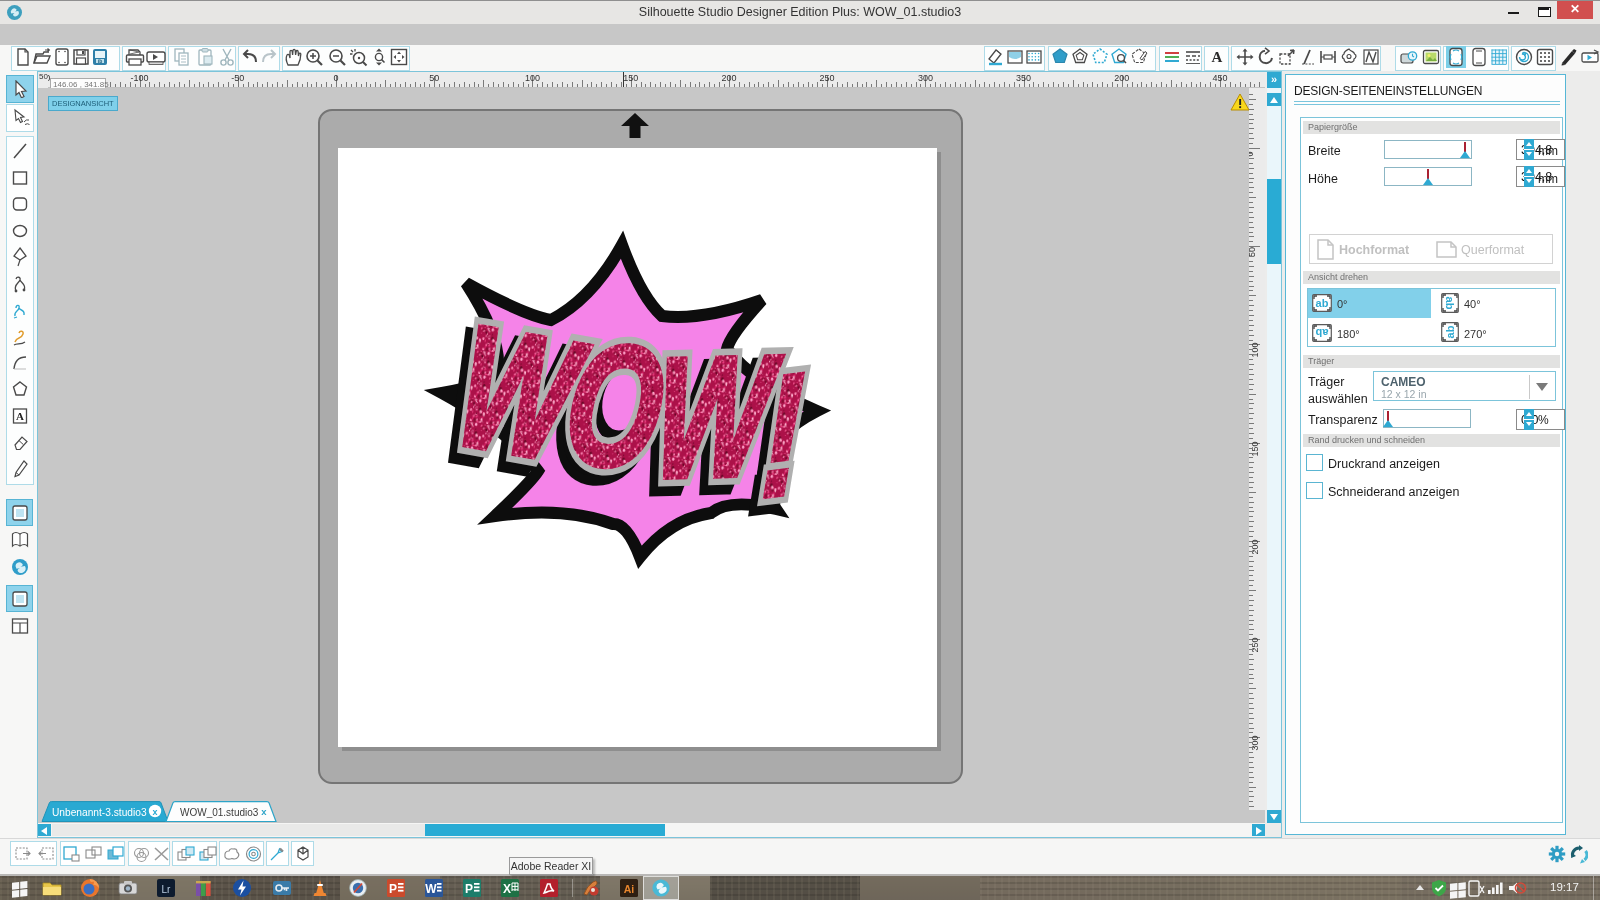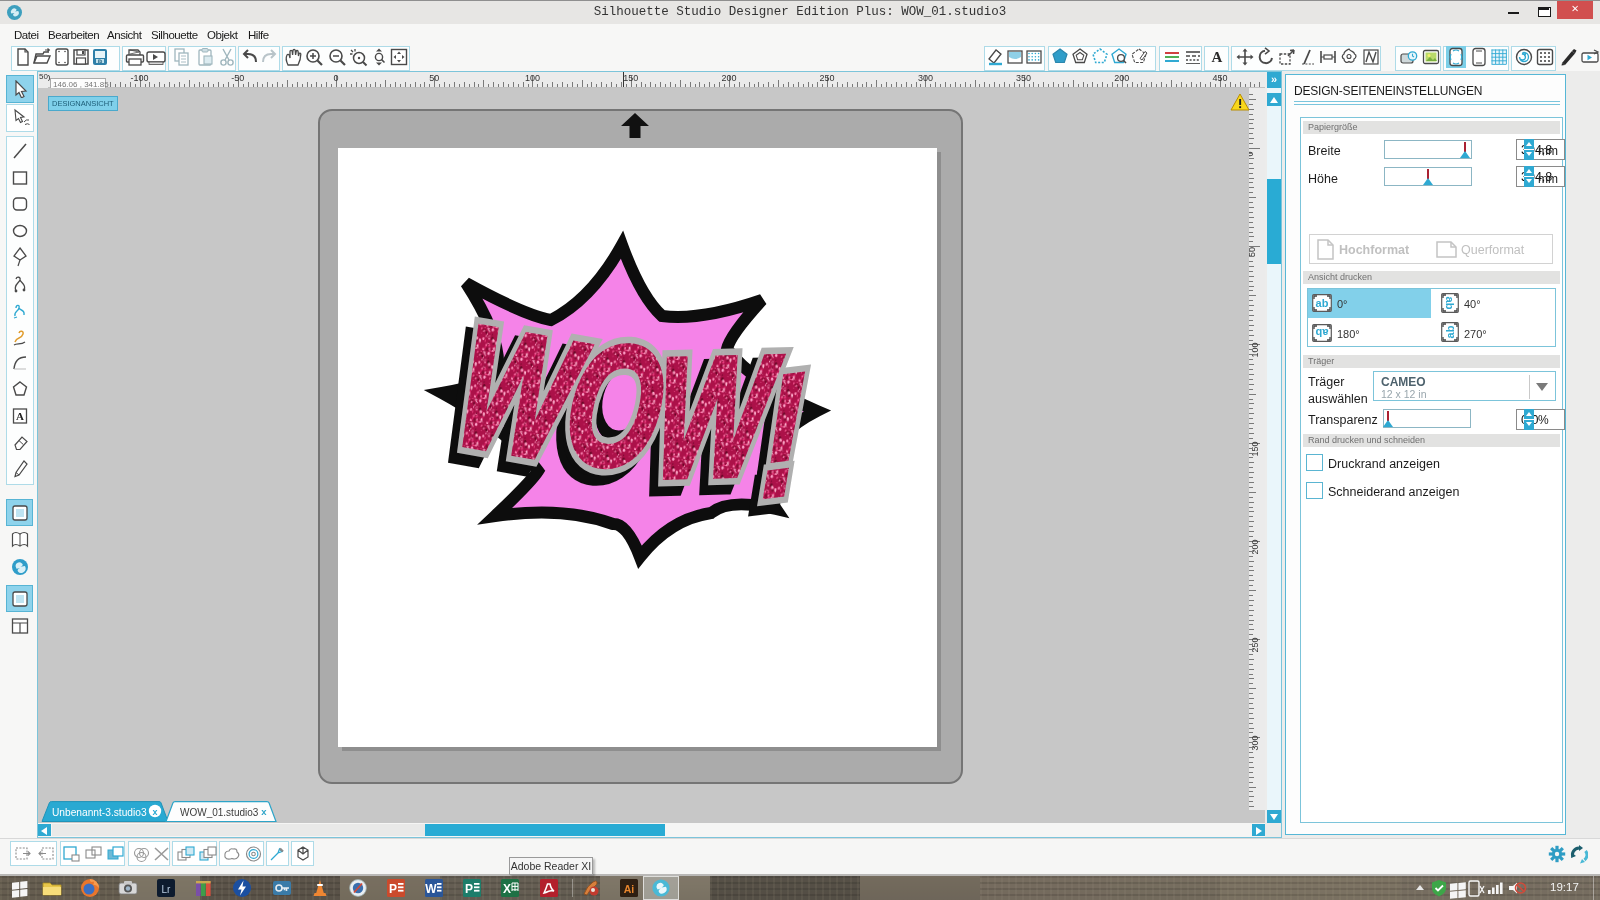--- a/index.html
+++ b/index.html
@@ -1,21 +1,21 @@
 <!DOCTYPE html>
 <html><head>
 <meta charset="utf-8">
 <style>
 * { margin:0; padding:0; box-sizing:border-box; }
 html,body { width:1600px; height:900px; overflow:hidden; font-family:"Liberation Sans", sans-serif; background:#c7c7c7; }
 .abs { position:absolute; }
 #root { position:absolute; left:0; top:0; width:1600px; height:900px; background:#c7c7c7; }
 
 
-#titlebar { left:0; top:0; width:1600px; height:24px; background:#e7e6e4; border-top:1px solid #8f8f8f;font-family:Liberation Mono, monospace; }
+#titlebar { left:0; top:0; width:1600px; height:24px; background:#e7e6e4; border-top:1px solid #8f8f8f; }
 #menubar { left:0; top:24px; width:1600px; height:21px; background:#f7f7f6; }
 .menu-item { position:absolute; top:5px; font-size:11.5px; color:#1a1a1a; letter-spacing:-0.45px; }
 #toolbar { left:0; top:45px; width:1600px; height:27px; background:#f7f7f6; }
 .tgrp { position:absolute; top:1px; height:25px; border:1px solid #aedbe8; background:#fdfefe; }
 
 
 #hruler { left:38px; top:72px; width:1227px; height:16px; background:#ebebeb; border-bottom:1px solid #c2c2c2; overflow:hidden; }
 .htick { position:absolute; bottom:0; width:1px; background:#7a7a7a; }
 .hlab { position:absolute; top:1px; font-size:9px; color:#333; transform:translateX(-50%); }
 #vruler { left:1249px; top:88px; width:16px; height:722px; background:#ebebeb; overflow:hidden; }
@@ -70,28 +70,20 @@
       <circle cx="15" cy="15" r="15" fill="#3d9fbe"></circle>
       <path d="M9,10 Q13,4.5 18,8 Q21,10.3 15.5,13.2 L22.5,11.8 Q26,17.5 20.5,21.5 Q15.5,25 12.5,21 Q10.5,18.2 15,15.8 L8.5,17.2 Q6,13 9,10 Z" fill="#d6eef5"></path>
     </svg>
     <div class="abs" style="left:1508px;top:11px;width:11px;height:2px;background:#1a1a1a"></div>
     <div class="abs" style="left:1538px;top:6px;width:13px;height:10px;border:1.5px solid #1a1a1a;background:#fff">
         <div class="abs" style="left:0;top:0;width:10px;height:2px;background:#1a1a1a"></div>
       </div>
     <div class="abs" style="left:1557px;top:0;width:36px;height:18px;background:#d14f4f;color:#fff;text-align:center;font-size:12px;line-height:17px;font-weight:bold">✕</div>
   </div>
 
-  <div class="abs" id="menubar">
-    <div class="menu-item" style="left:14px">Datei</div>
-    <div class="menu-item" style="left:48px">Bearbeiten</div>
-    <div class="menu-item" style="left:107px">Ansicht</div>
-    <div class="menu-item" style="left:151px">Silhouette</div>
-    <div class="menu-item" style="left:207px">Objekt</div>
-    <div class="menu-item" style="left:248px">Hilfe</div>
-  </div>
 
   <div class="abs" id="toolbar">
     <div class="tgrp" style="left:11px;width:109px"></div>
     <div class="tgrp" style="left:122px;width:44px"></div>
     <div class="tgrp" style="left:168px;width:68px"></div>
     <div class="tgrp" style="left:238px;width:42px"></div>
     <div class="tgrp" style="left:282px;width:128px"></div>
     <div class="tgrp" style="left:984px;width:61px"></div>
     <div class="tgrp" style="left:1048px;width:108px"></div>
     <div class="tgrp" style="left:1159px;width:43px"></div>
@@ -1099,21 +1091,21 @@
             <path d="M1,1 L11,1 L16,6 L16,20 L1,20 Z" fill="#fff" stroke="#c4c4c4" stroke-width="1.5"></path>
             <path d="M11,1 L11,6 L16,6" fill="none" stroke="#c4c4c4" stroke-width="1.5"></path>
           </svg>
         <div class="abs" style="left:29px;top:8px;font-size:12.5px;font-weight:bold;color:#c0c0c0">Hochformat</div>
         <svg class="abs" style="left:126px;top:6px" width="21" height="17" viewBox="0 0 21 17">
             <path d="M1,1 L15,1 L20,6 L20,16 L1,16 Z" fill="#fff" stroke="#c4c4c4" stroke-width="1.5"></path>
             <path d="M15,1 L15,6 L20,6" fill="none" stroke="#c4c4c4" stroke-width="1.5"></path>
           </svg>
         <div class="abs" style="left:151px;top:8px;font-size:12.5px;font-weight:normal;color:#c0c0c0">Querformat</div>
       </div>
-      <div class="phead" style="top:153px">Ansicht drucken</div>
+      <div class="phead" style="top:153px">Ansicht drehen</div>
 
       <div class="abs" style="left:6px;top:170px;width:249px;height:59px;border:1px solid #7cc4da;background:#fff">
         <div class="abs" style="left:0px;top:0px;width:123px;height:29px;background:#82d0ea"></div>
         <svg class="abs" style="left:4px;top:5px" width="20" height="18" viewBox="0 0 20 18">
             <rect x="0.7" y="0.7" width="18.6" height="16.6" fill="#fff" stroke="#5a5a5a" stroke-width="1.2" rx="1"></rect>
             <text x="10" y="13" font-size="11" font-weight="bold" fill="#2fa9d2" text-anchor="middle" font-family="Liberation Sans">ab</text>
             <path d="M2,5 L2,2 L5,2 M15,2 L18,2 L18,5 M18,13 L18,16 L15,16 M5,16 L2,16 L2,13" fill="none" stroke="#444" stroke-width="1.3"></path>
           </svg>
         <div class="abs" style="left:29px;top:9px;font-size:11px;color:#333">0°</div>
         <svg class="abs" style="left:133px;top:4px" width="18" height="20" viewBox="0 0 18 20">

